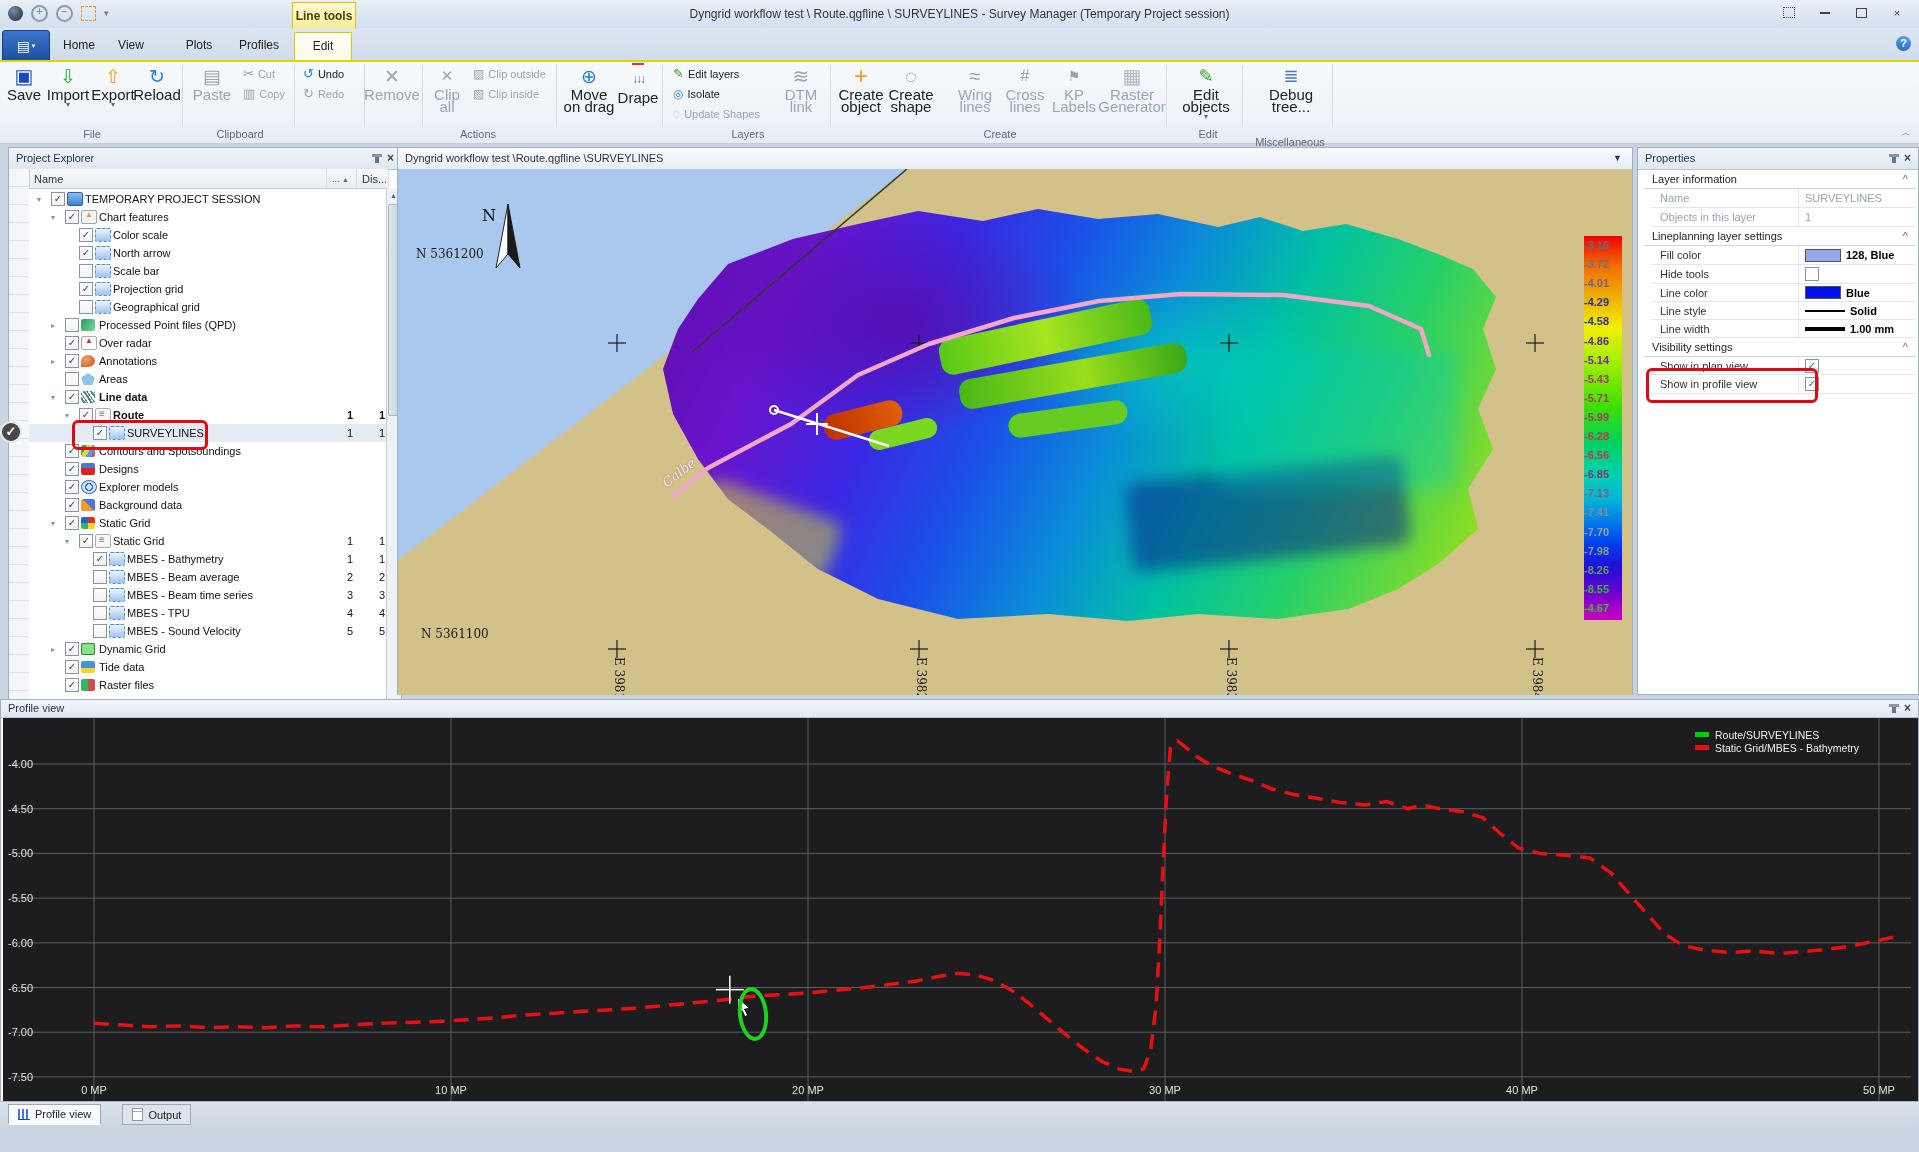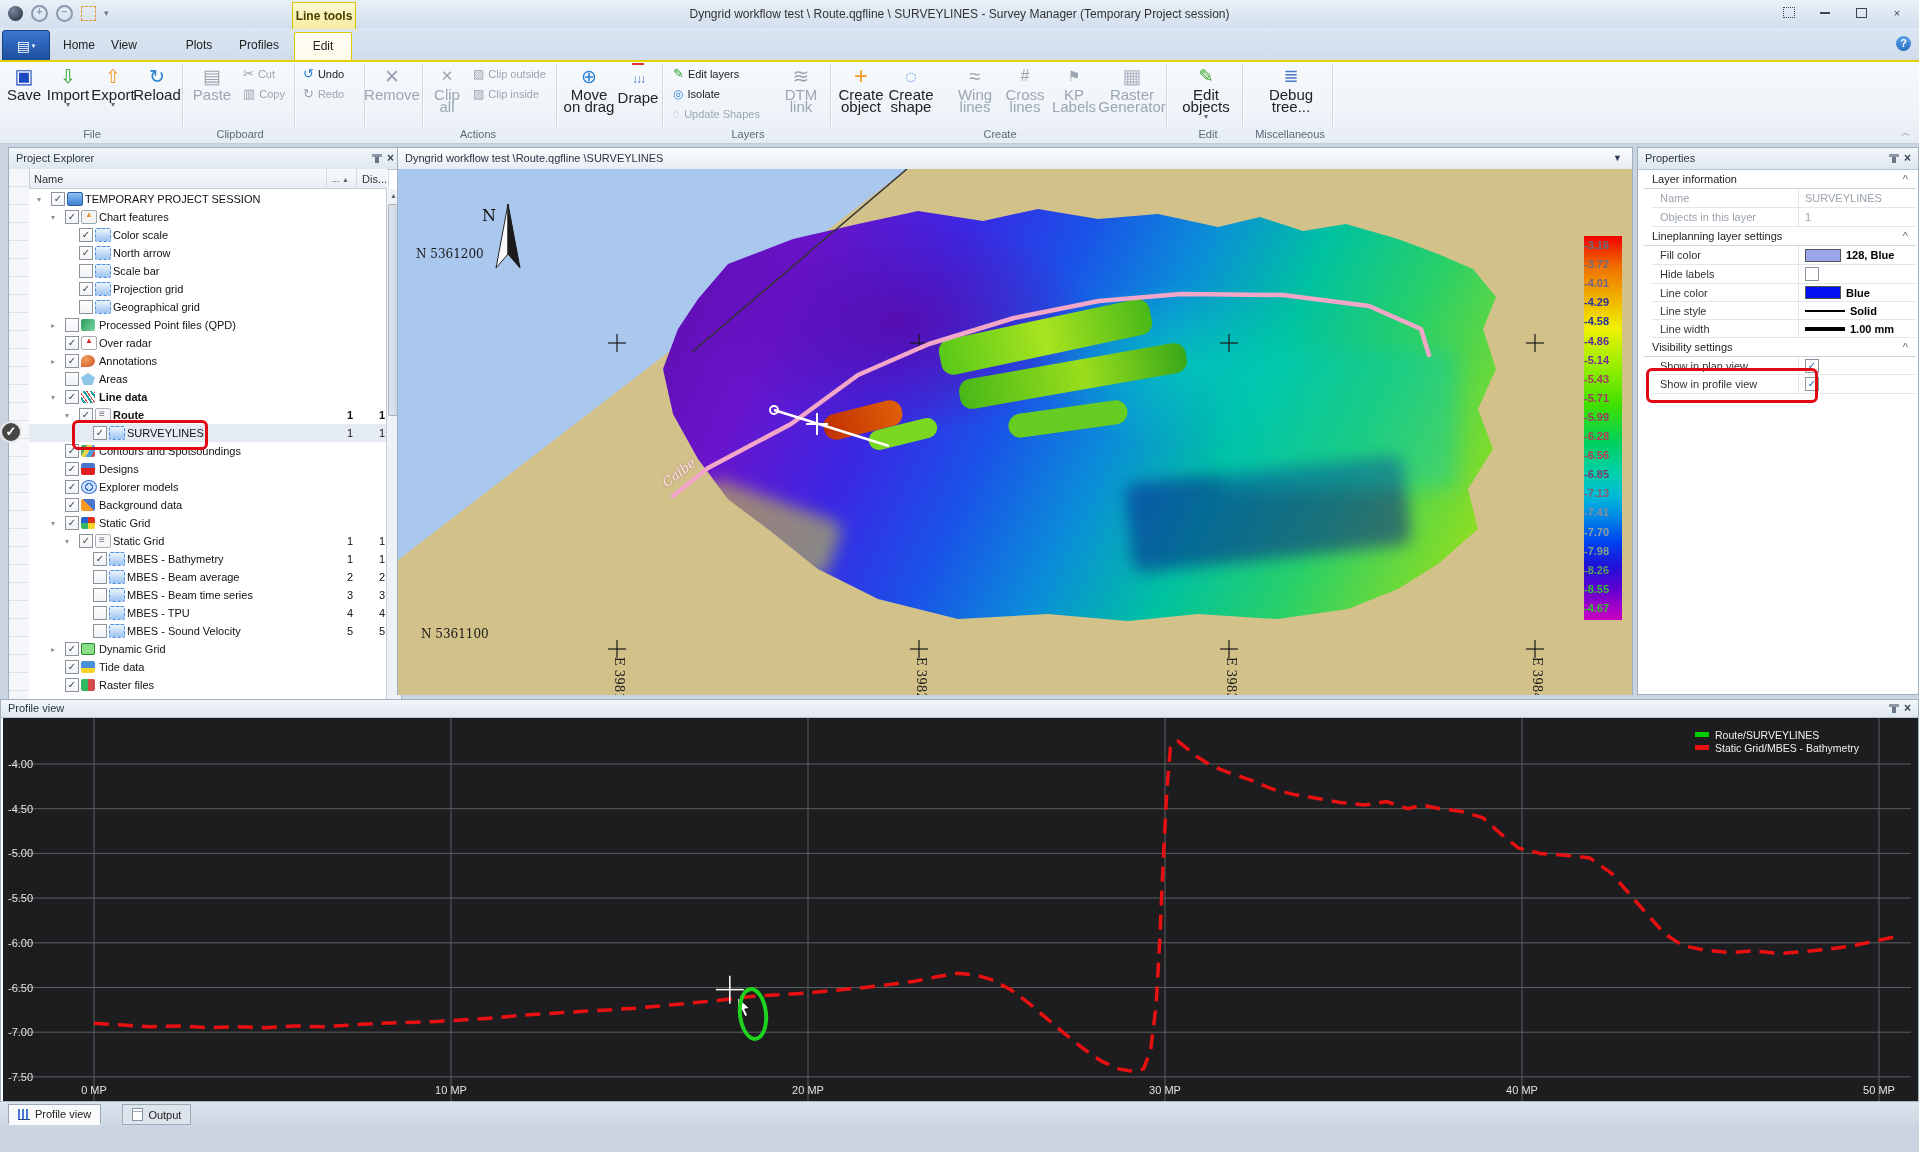--- a/index.html
+++ b/index.html
@@ -148,21 +148,21 @@
           <div class="box"></div>
         </div>
       <div class="wb">×</div>
     </div>
   </div>
 
   <div class="tabrow">
     <div class="appbtn">▤<span style="font-size:7px;margin-left:2px">▾</span></div>
     <div id="maintabs">
         <div class="rtab" style="left: 52px; width: 54px;">Home</div>
-        <div class="rtab" style="left: 97px; width: 54px;">View</div>
+        <div class="rtab" style="left: 104px; width: 54px;">View</div>
         <div class="rtab" style="left: 172px; width: 54px;">Plots</div>
         <div class="rtab" style="left: 230px; width: 58px;">Profiles</div>
         <div class="rtab active" style="left: 294px; width: 56px;">Edit</div>
       </div>
     <div class="helpico">?</div>
   </div>
   <div class="ctxtab">Line tools</div>
 
   <div class="ribbon" id="ribbon">
     <div class="abs" style="right:8px;top:64px;color:#5a6676;font-size:10px">︿</div>
@@ -175,21 +175,21 @@
       <div class="rsep" style="left: 830px;"></div>
       <div class="rsep" style="left: 1166px;"></div>
       <div class="rsep" style="left: 1242px;"></div>
       <div class="rsep" style="left: 1332px;"></div>
       <div class="rgl" style="left: 92px;">File</div>
       <div class="rgl" style="left: 240px;">Clipboard</div>
       <div class="rgl" style="left: 478px;">Actions</div>
       <div class="rgl" style="left: 748px;">Layers</div>
       <div class="rgl" style="left: 1000px;">Create</div>
       <div class="rgl" style="left: 1208px;">Edit</div>
-      <div class="rgl" style="left: 1290px;">Miscellaneous</div>
+      <div class="rgl" style="left: 1290px; margin-top: 8px;">Miscellaneous</div>
       <div class="rbtn big" style="left: 4px; width: 40px;">
         <span class="ric" style="color: rgb(29, 71, 192); font-size: 20px;">▣</span>
         <span class="lbl">Save</span>
       </div>
       <div class="rbtn big" style="left: 46px; width: 44px;">
         <span class="ric" style="color: rgb(42, 163, 42); font-size: 19px;">⇩</span>
         <span class="lbl">Import</span>
         <span class="arr">▾</span>
       </div>
       <div class="rbtn big" style="left: 92px; width: 42px;">
@@ -573,21 +573,21 @@
     </div>
     <div class="psec" style="top:79px"><span>Lineplanning layer settings</span><span class="caret">^</span></div>
     <div class="prow" style="top:98px;height:19px">
       <span class="pl">Fill color</span>
       <span class="pv">
           <span class="swatch" style="background: rgb(155, 166, 234);"></span>
           <span class="pbold">128, Blue</span>
         </span>
     </div>
     <div class="prow" style="top:117px;height:19px">
-      <span class="pl">Hide labels</span>
+      <span class="pl">Hide tools</span>
       <span class="pv">
           <span class="pcb"></span>
         </span>
     </div>
     <div class="prow" style="top:136px;height:18px">
       <span class="pl">Line color</span>
       <span class="pv">
           <span class="swatch" style="background: rgb(0, 16, 238);"></span>
           <span class="pbold">Blue</span>
         </span>

